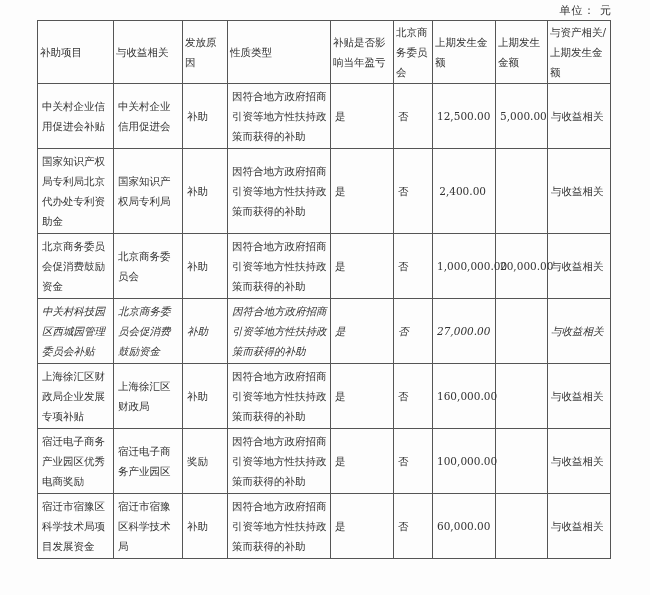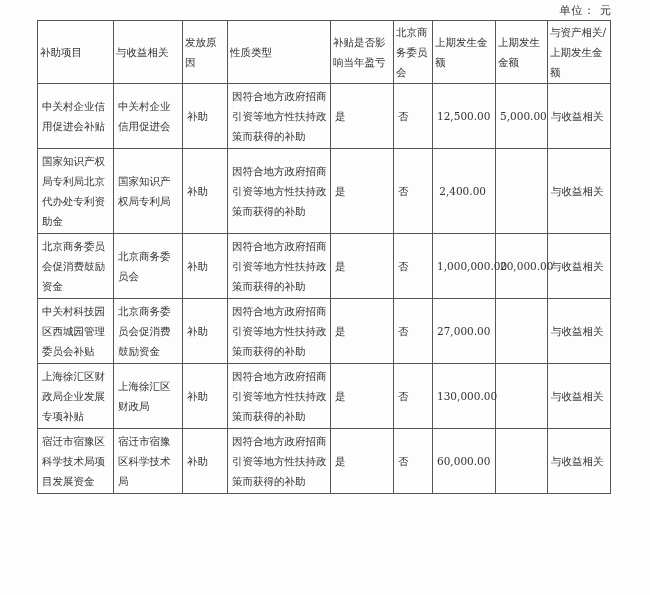--- a/index.html
+++ b/index.html
@@ -116,39 +116,50 @@
           <td class="c0">北京商务委员会促消费鼓励资金</td>
           <td class="c1">北京商务委员会</td>
           <td class="c2">补助</td>
           <td class="c3">因符合地方政府招商引资等地方性扶持政策而获得的补助</td>
           <td class="c4">是</td>
           <td class="c5">否</td>
           <td class="c6">1,000,000.00</td>
           <td class="c7">20,000.00</td>
           <td class="c8">与收益相关</td>
         </tr>
-        <tr style="height: 59px;">
+        <tr style="height: 59px; font-style: italic;">
           <td class="c0">中关村科技园区西城园管理委员会补贴</td>
           <td class="c1">北京商务委员会促消费鼓励资金</td>
           <td class="c2">补助</td>
           <td class="c3">因符合地方政府招商引资等地方性扶持政策而获得的补助</td>
           <td class="c4">是</td>
           <td class="c5">否</td>
           <td class="c6">27,000.00</td>
           <td class="c7"></td>
           <td class="c8">与收益相关</td>
         </tr>
         <tr style="height: 61px;">
           <td class="c0">上海徐汇区财政局企业发展专项补贴</td>
           <td class="c1">上海徐汇区财政局</td>
           <td class="c2">补助</td>
           <td class="c3">因符合地方政府招商引资等地方性扶持政策而获得的补助</td>
           <td class="c4">是</td>
           <td class="c5">否</td>
-          <td class="c6">130,000.00</td>
+          <td class="c6">160,000.00</td>
+          <td class="c7"></td>
+          <td class="c8">与收益相关</td>
+        </tr>
+        <tr style="height: 62px;">
+          <td class="c0">宿迁电子商务产业园区优秀电商奖励</td>
+          <td class="c1">宿迁电子商务产业园区</td>
+          <td class="c2">奖励</td>
+          <td class="c3">因符合地方政府招商引资等地方性扶持政策而获得的补助</td>
+          <td class="c4">是</td>
+          <td class="c5">否</td>
+          <td class="c6">100,000.00</td>
           <td class="c7"></td>
           <td class="c8">与收益相关</td>
         </tr>
         <tr style="height: 57px;">
           <td class="c0">宿迁市宿豫区科学技术局项目发展资金</td>
           <td class="c1">宿迁市宿豫区科学技术局</td>
           <td class="c2">补助</td>
           <td class="c3">因符合地方政府招商引资等地方性扶持政策而获得的补助</td>
           <td class="c4">是</td>
           <td class="c5">否</td>

